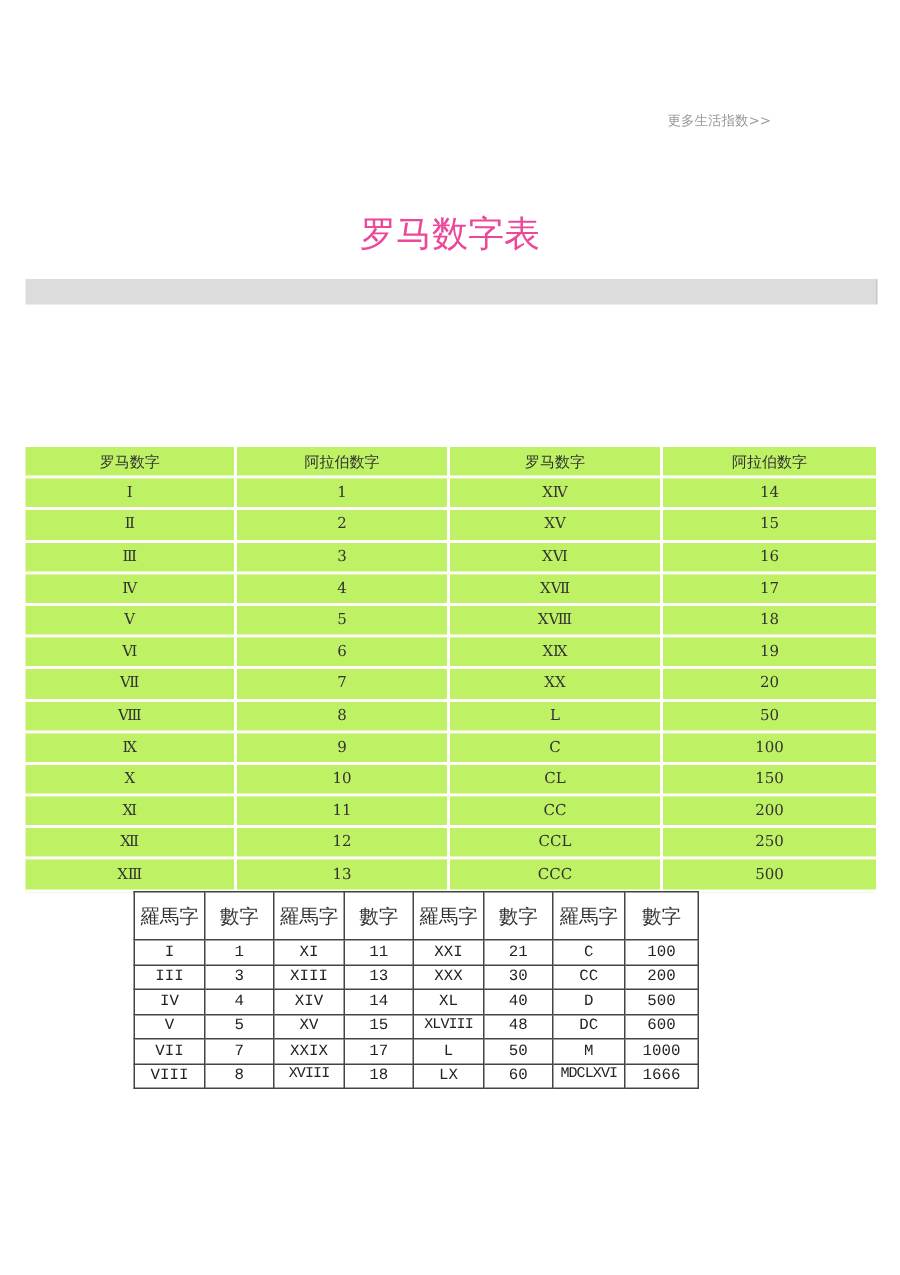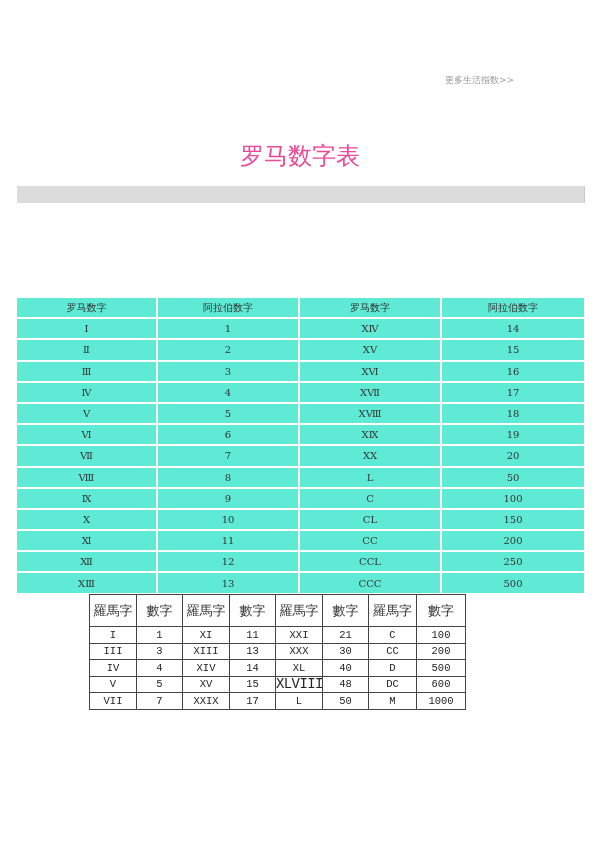--- a/index.html
+++ b/index.html
@@ -25,41 +25,41 @@
       background: #c8c8c8;
     }
 
     
     .t1 {
       position: absolute; left: 17px; top: 298px; width: 567px;
       border-collapse: separate; border-spacing: 0;
       font-size: 10px; table-layout: fixed;
     }
     .t1 td, .t1 th {
-      height: 21.2px; background: #5eead4; text-align: center;
+      height: 21.2px; background: #bef264; text-align: center;
       border-right: 2px solid #ffffff; border-bottom: 2px solid #ffffff;
       font-weight: normal; color: #333; padding: 0;
       font-family: "DejaVu Serif", "Liberation Serif", serif;
     }
     .t1 td:last-child, .t1 th:last-child { border-right: none; }
     .t1 th { font-size: 10px; }
 
     
     .t2 {
       position: absolute; left: 89px; top: 594px; width: 376px;
       border-collapse: collapse; table-layout: fixed;
       font-family: "Liberation Mono", "DejaVu Sans Mono", monospace;
       font-size: 10.5px; color: #222;
     }
     .t2 td, .t2 th {
       border: 1px solid #444; text-align: center; padding: 0;
       font-weight: normal; height: 16.5px; line-height: 14px;
     }
     .t2 th { height: 32px; font-size: 13px; font-family: Liberation Sans, sans-serif; color: #333; }
-    .t2 td.tight { letter-spacing: -0.6px; font-size: 14px; }
+    .t2 td.tight { letter-spacing: -0.6px; font-size: 10px; }
   </style>
 </head>
 <body>
 
 <a class="more-link">更多生活指数&gt;&gt;</a>
 <h1 class="page-title">罗马数字表</h1>
 <div class="gray-bar"></div>
 <div class="gray-bar-edge"></div>
 
 <table class="t1">
@@ -226,14 +226,24 @@
     <tr>
         <td>VII</td>
         <td>7</td>
         <td>XXIX</td>
         <td>17</td>
         <td>L</td>
         <td>50</td>
         <td>M</td>
         <td>1000</td>
       </tr>
+    <tr>
+        <td>VIII</td>
+        <td>8</td>
+        <td class="tight">XVIII</td>
+        <td>18</td>
+        <td>LX</td>
+        <td>60</td>
+        <td class="tight">MDCLXVI</td>
+        <td>1666</td>
+      </tr>
   </tbody>
 </table>
 
 </body></html>

